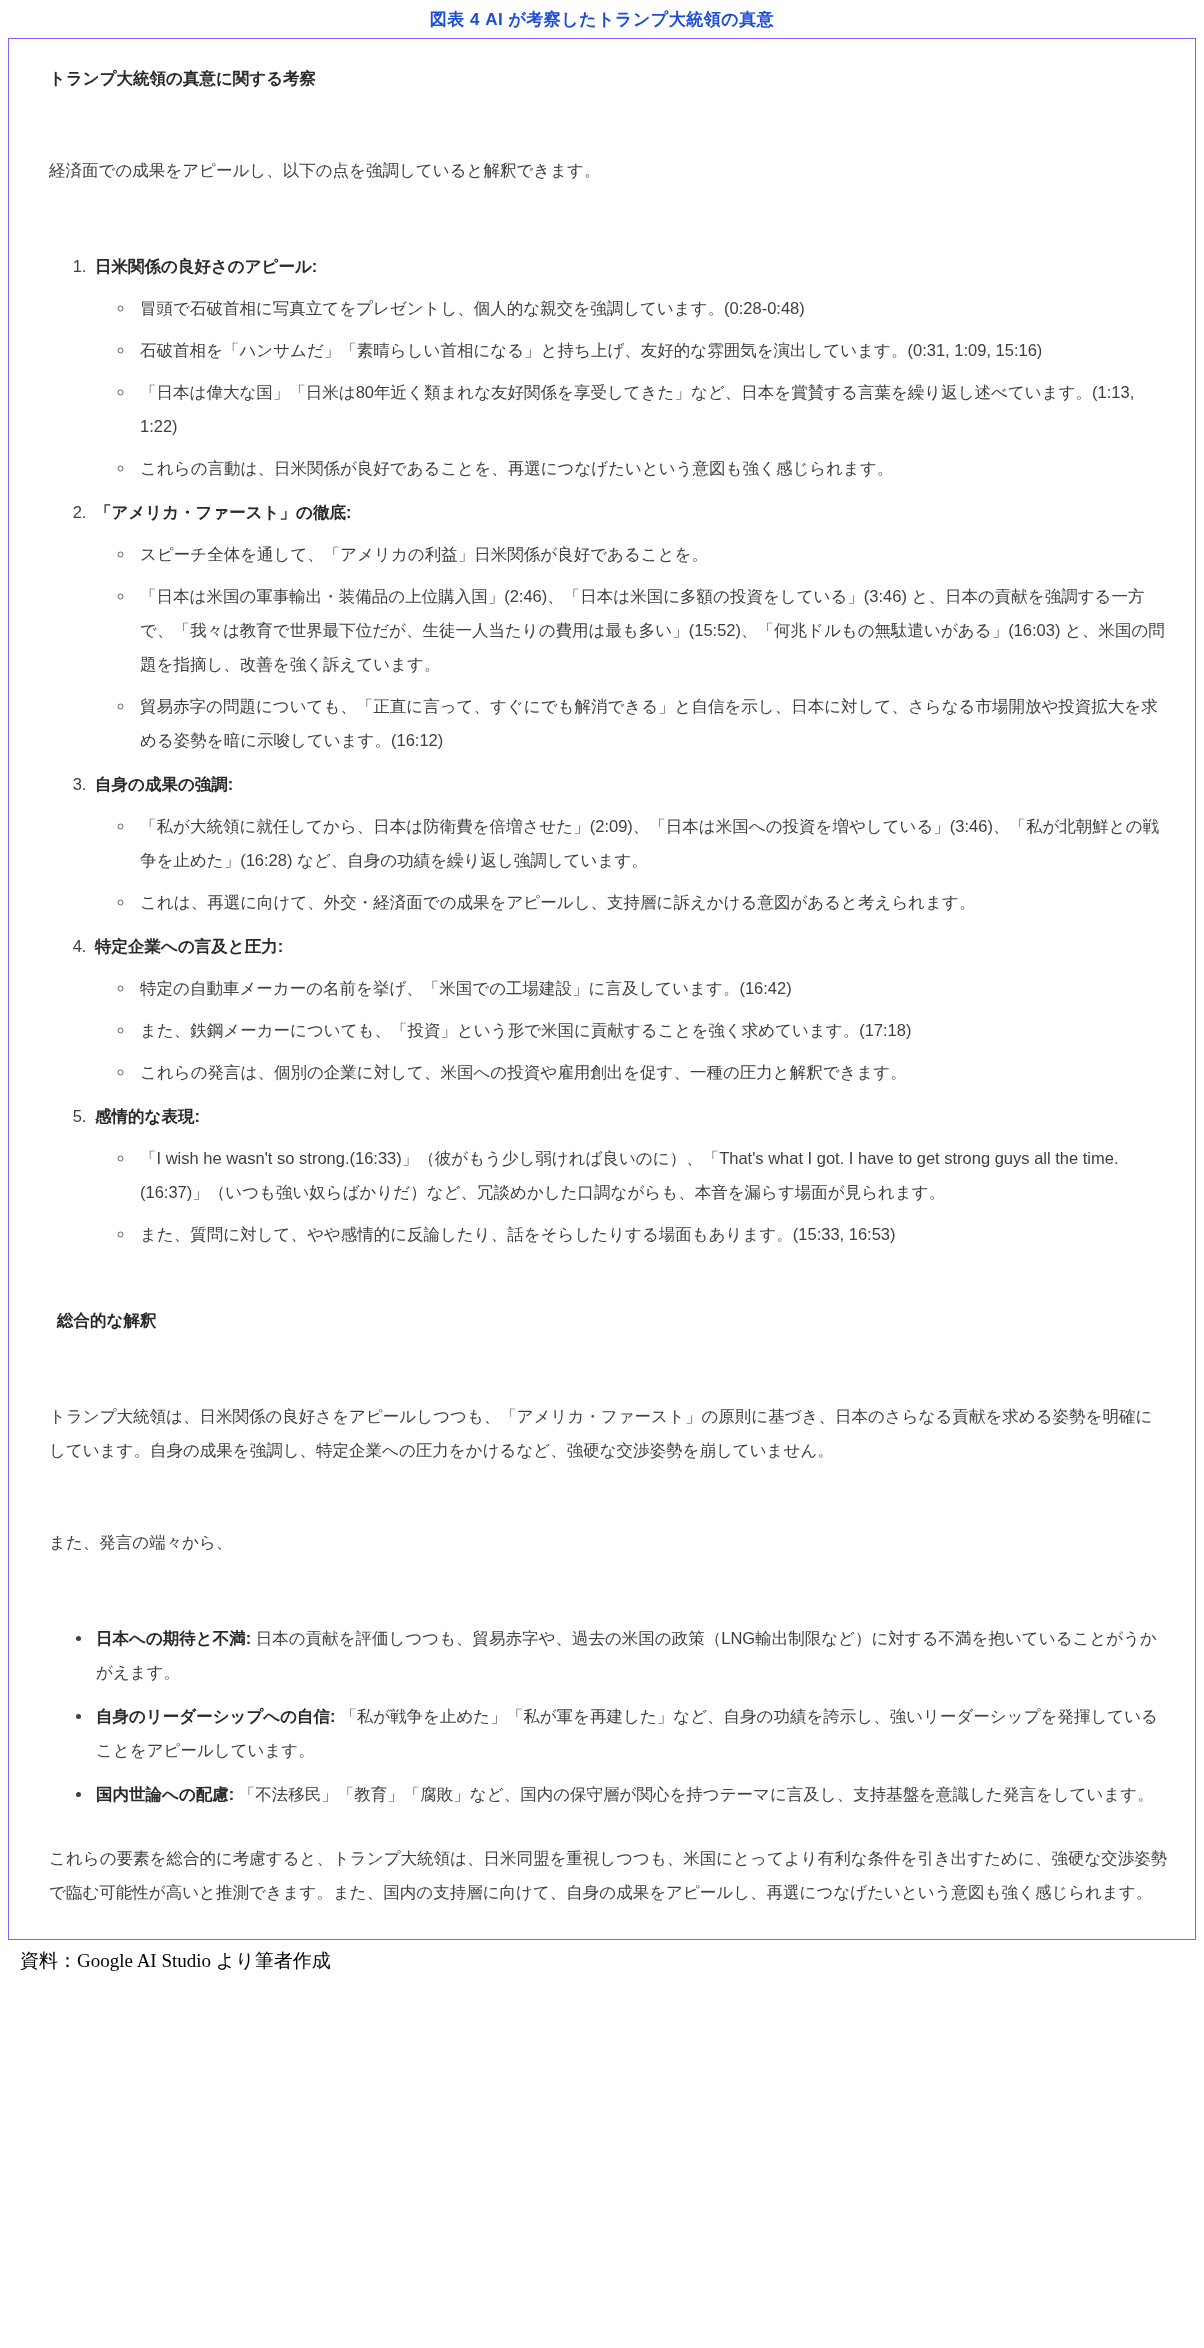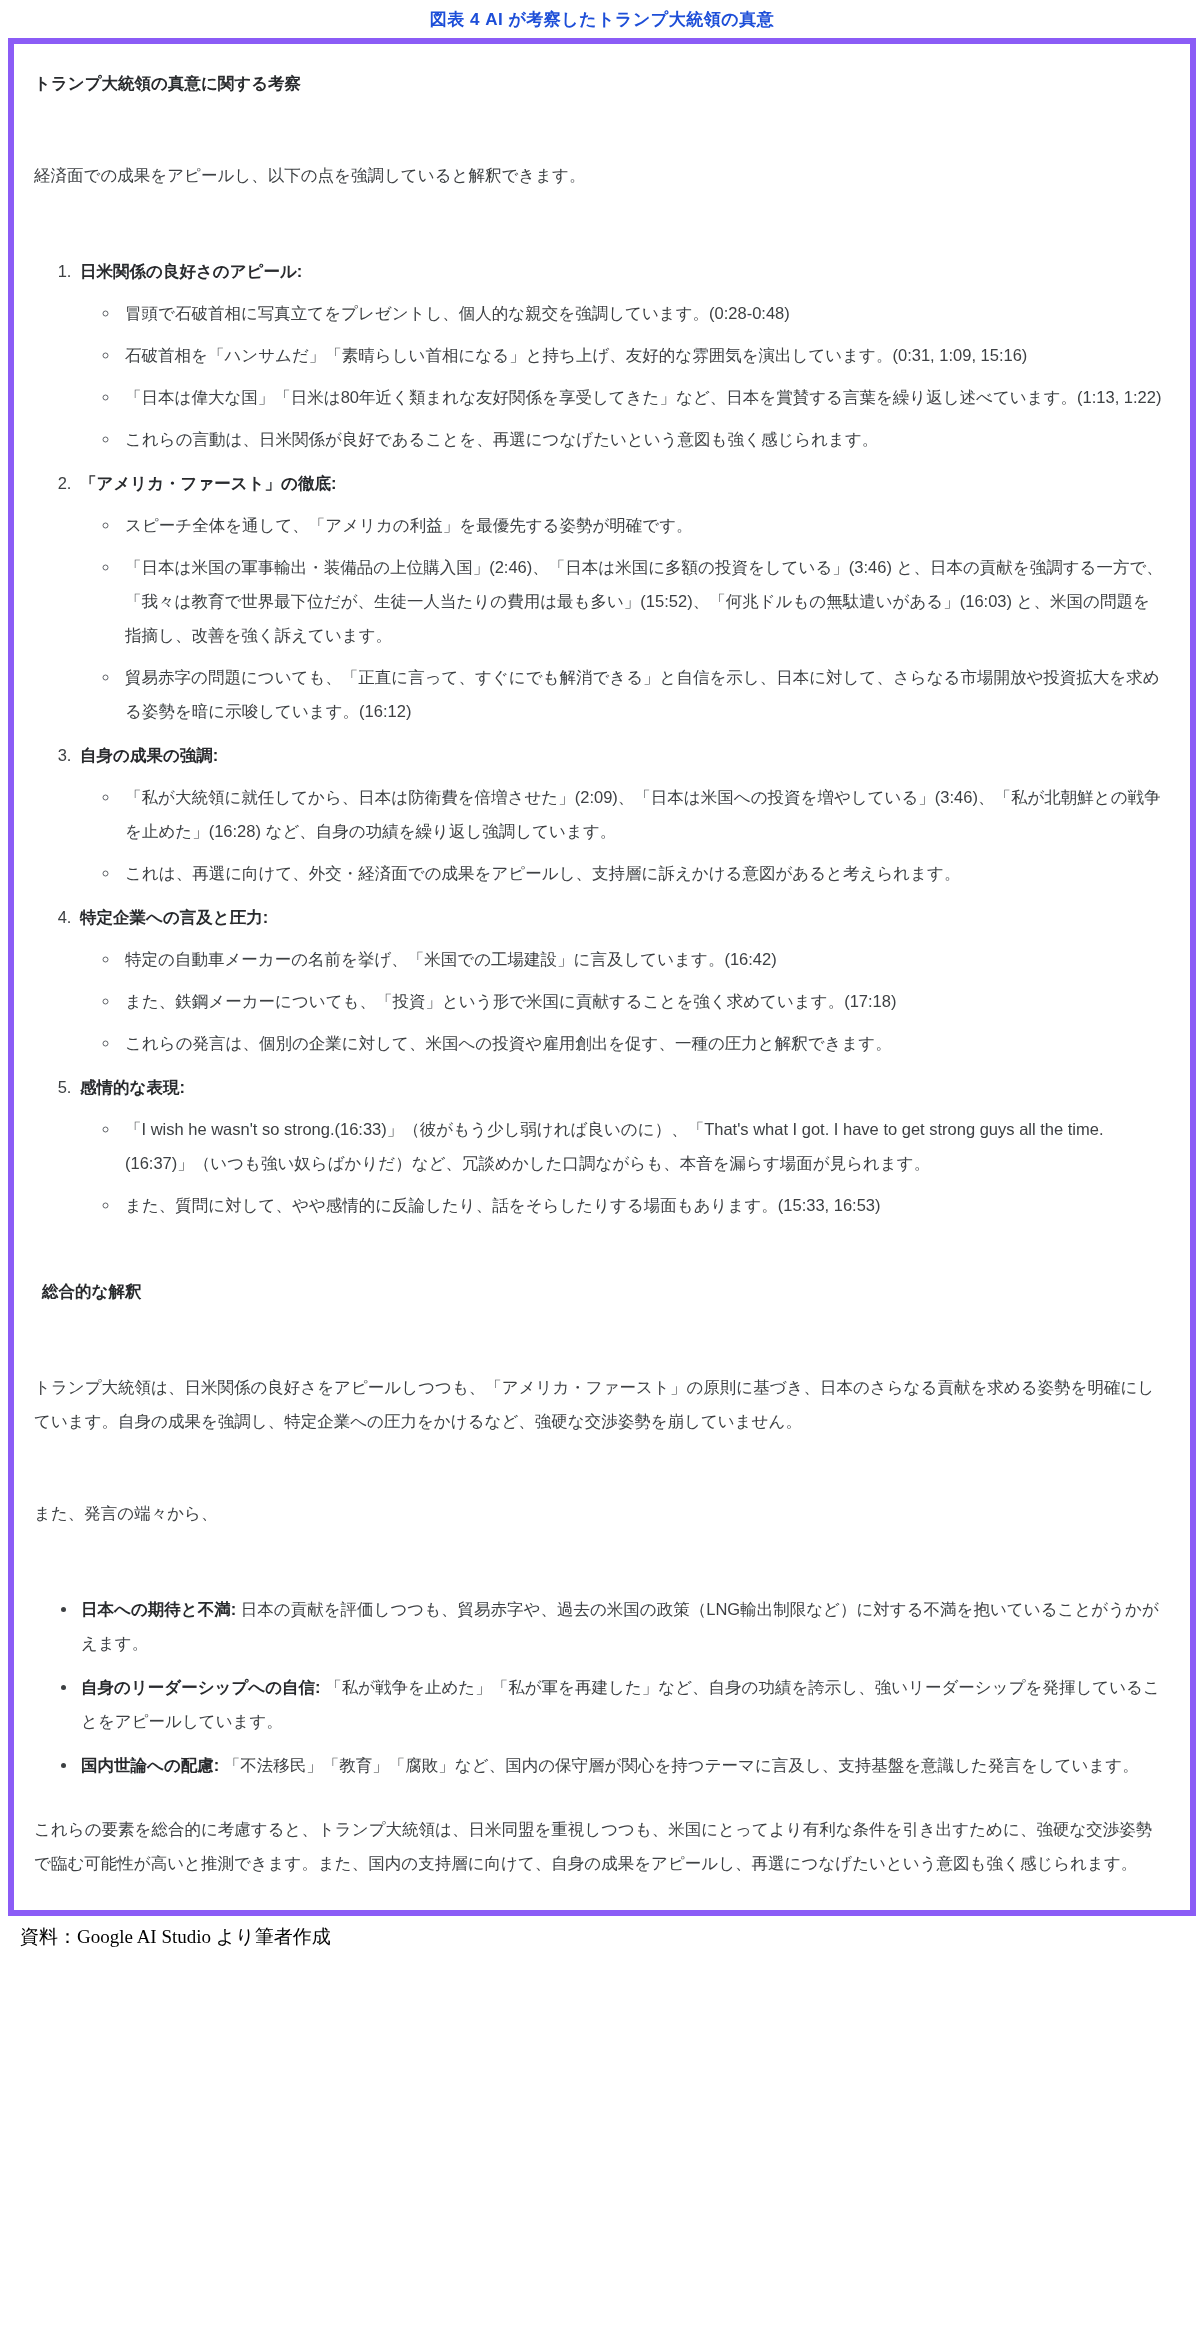--- a/index.html
+++ b/index.html
@@ -11,22 +11,22 @@
   .figure-title{
     font-size:17px;
     font-weight:bold;
     color:#1d4ed8;
     text-align:center;
     padding:8px 0 7px 0;
     letter-spacing:0.5px;
   }
   .box{
     margin:0 8px;
-    border:6px solid #8b5cf6;
-    padding:22px 26px 30px 20px;
+    border:1px solid #8b5cf6;
+    padding:22px 26px 30px 40px;
     color:#3d4043;
     font-size:16.5px;
     line-height:34px;
   }
   .box strong{color:#282a2d;}
   p{margin:0;}
   .heading-top{font-weight:bold;color:#282a2d;margin:0 0 58px 0;}
   .intro{margin:0 0 62px 0;}
   ol.main{margin:0;padding:0 0 0 42px;}
   ol.main > li{margin:0 0 5px 0;padding-left:4px;}
@@ -58,21 +58,21 @@
   <p class="intro">経済面での成果をアピールし、以下の点を強調していると解釈できます。</p>
 
   <ol class="main">
       <li><strong>日米関係の良好さのアピール:</strong><ul>
           <li>冒頭で石破首相に写真立てをプレゼントし、個人的な親交を強調しています。(0:28-0:48)</li>
           <li>石破首相を「ハンサムだ」「素晴らしい首相になる」と持ち上げ、友好的な雰囲気を演出しています。(0:31, 1:09, 15:16)</li>
           <li>「日本は偉大な国」「日米は80年近く類まれな友好関係を享受してきた」など、日本を賞賛する言葉を繰り返し述べています。(1:13, 1:22)</li>
           <li>これらの言動は、日米関係が良好であることを、再選につなげたいという意図も強く感じられます。</li>
         </ul></li>
       <li><strong>「アメリカ・ファースト」の徹底:</strong><ul>
-          <li>スピーチ全体を通して、「アメリカの利益」を最優先する姿勢が明確です。</li>
+          <li>スピーチ全体を通して、「アメリカの利益」日米関係が良好であることを。</li>
           <li>「日本は米国の軍事輸出・装備品の上位購入国」(2:46)、「日本は米国に多額の投資をしている」(3:46) と、日本の貢献を強調する一方で、「我々は教育で世界最下位だが、生徒一人当たりの費用は最も多い」(15:52)、「何兆ドルもの無駄遣いがある」(16:03) と、米国の問題を指摘し、改善を強く訴えています。</li>
           <li>貿易赤字の問題についても、「正直に言って、すぐにでも解消できる」と自信を示し、日本に対して、さらなる市場開放や投資拡大を求める姿勢を暗に示唆しています。(16:12)</li>
         </ul></li>
       <li><strong>自身の成果の強調:</strong><ul>
           <li>「私が大統領に就任してから、日本は防衛費を倍増させた」(2:09)、「日本は米国への投資を増やしている」(3:46)、「私が北朝鮮との戦争を止めた」(16:28) など、自身の功績を繰り返し強調しています。</li>
           <li>これは、再選に向けて、外交・経済面での成果をアピールし、支持層に訴えかける意図があると考えられます。</li>
         </ul></li>
       <li><strong>特定企業への言及と圧力:</strong><ul>
           <li>特定の自動車メーカーの名前を挙げ、「米国での工場建設」に言及しています。(16:42)</li>
           <li>また、鉄鋼メーカーについても、「投資」という形で米国に貢献することを強く求めています。(17:18)</li>

